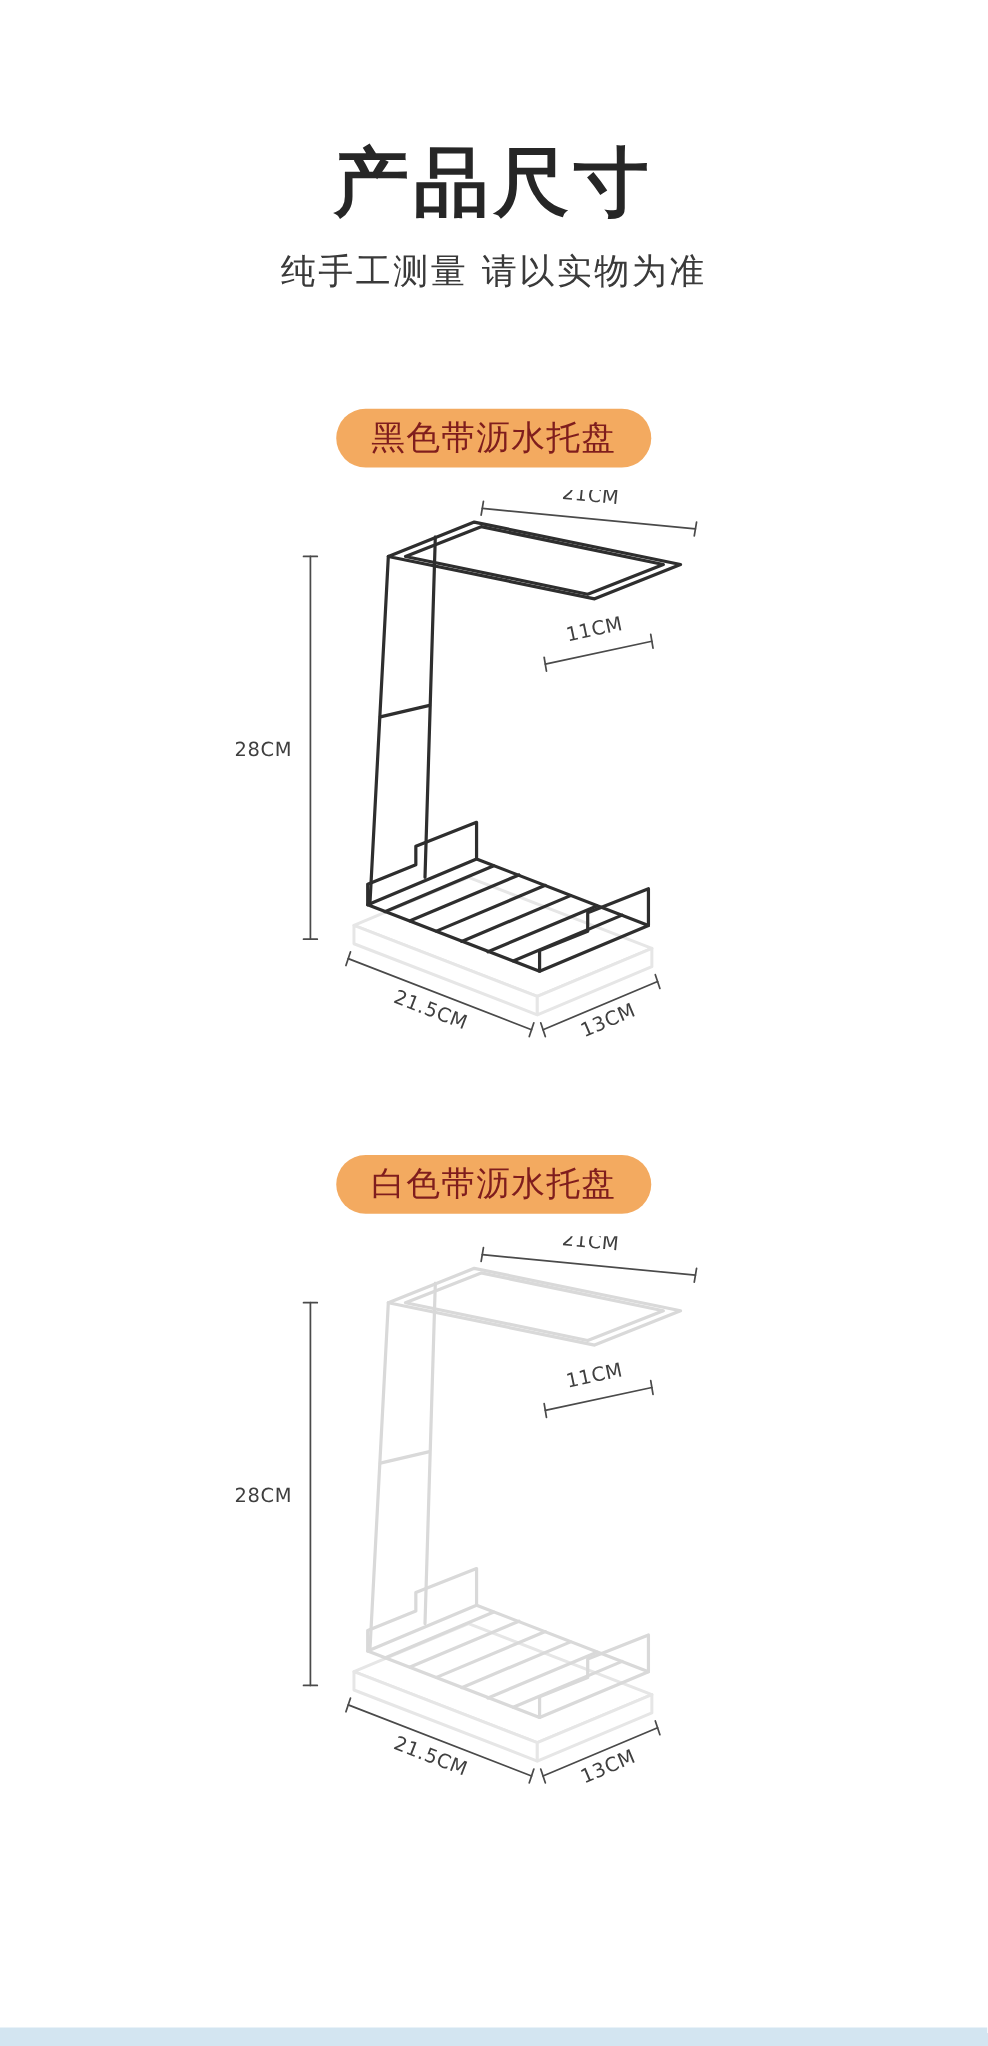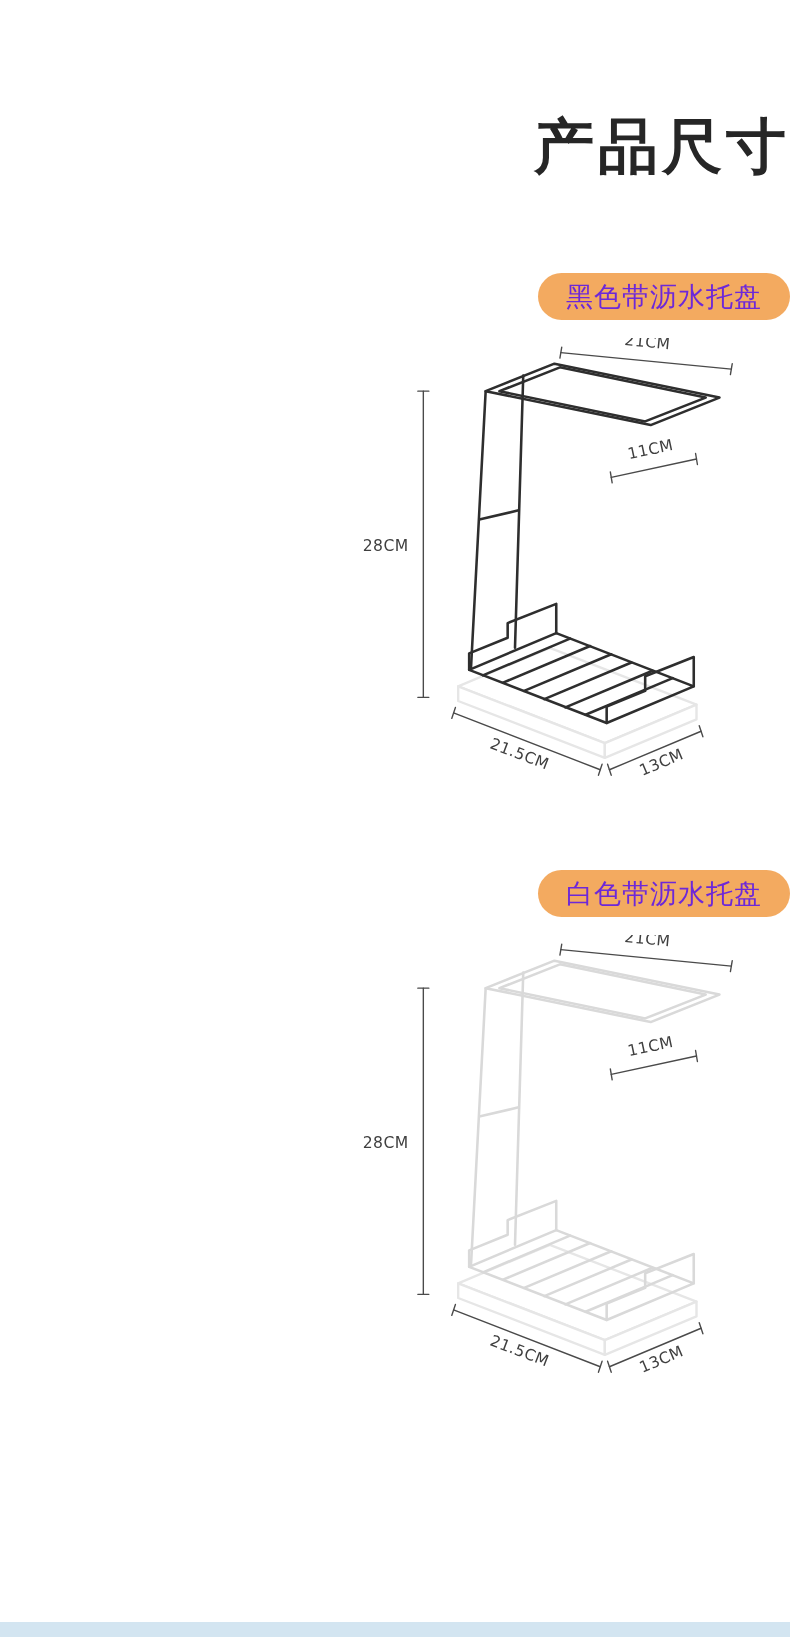--- a/index.html
+++ b/index.html
@@ -1,31 +1,31 @@
 <!DOCTYPE html>
 <html><head>
 <meta charset="utf-8">
 <style>
   html,body{margin:0;padding:0;}
   body{
     width:790px;height:1637px;background:#ffffff;overflow:hidden;position:relative;
     font-family:"DejaVu Sans","Liberation Sans",sans-serif;
   }
   .page{
-    width:100%;height:100%;display:flex;flex-direction:column;align-items:flex-end;
+    width:100%;height:100%;display:flex;flex-direction:column;align-items:center;
     padding-top:112px;box-sizing:border-box;
   }
   .page-title{
     margin:0;font-size:60px;font-weight:900;color:#262626;letter-spacing:4px;line-height:1.15;
   }
   .page-subtitle{
     margin:18px 0 0;font-size:28px;color:#3a3a3a;letter-spacing:2px;line-height:1.3;font-weight:400;
   }
   .variant-badge{
-    margin-top:92px;padding:8px 28px;border-radius:26px;background:#f3aa60;color:#6d28d9;
+    margin-top:92px;padding:8px 28px;border-radius:26px;background:#f3aa60;color:#7f1d1d;
     font-size:27px;font-weight:500;letter-spacing:1px;line-height:1.15;
   }
   .variant-badge.second{}
   .rack-svg{margin-top:18px;display:block;}
   .wire path{stroke:currentColor;fill:none;stroke-width:2.8;stroke-linejoin:round;stroke-linecap:round;}
   .tray path{stroke:#e6e6e6;fill:#ffffff;stroke-width:2.6;stroke-linejoin:round;stroke-linecap:round;}
   .dims line{stroke:#4a4a4a;stroke-width:1.5;stroke-linecap:round;}
   .dims text{fill:#3f3f3f;font-size:17px;font-weight:500;letter-spacing:0.5px;stroke:none;
     font-family:"DejaVu Sans","Liberation Sans",sans-serif;}
   .footer-strip{
@@ -55,20 +55,21 @@
         <path d="M68,58 L248,95 L323,65 L143,28 Z"></path>
         <path d="M83,58 L242,91 L308,65 L149,32 Z"></path>
       </g>
     </g>
   </defs>
 </svg>
 
 <div class="page">
 
   <h1 class="page-title">产品尺寸</h1>
+  <p class="page-subtitle">纯手工测量 请以实物为准</p>
 
   <div class="variant-badge" style="background-color: rgb(243, 170, 96);">黑色带沥水托盘</div>
 
   <svg class="rack-svg" width="440" height="440" viewBox="-80 0 480 480" color="#2e2e2e">
     <use href="#rack-shape"></use>
     <g class="dims">
       <line x1="150" y1="16" x2="336" y2="34"></line>
       <line x1="151" y1="10" x2="149" y2="22"></line>
       <line x1="337" y1="28" x2="335" y2="40"></line>
       <text transform="translate(244,10) rotate(5.5)" text-anchor="middle">21CM</text>

